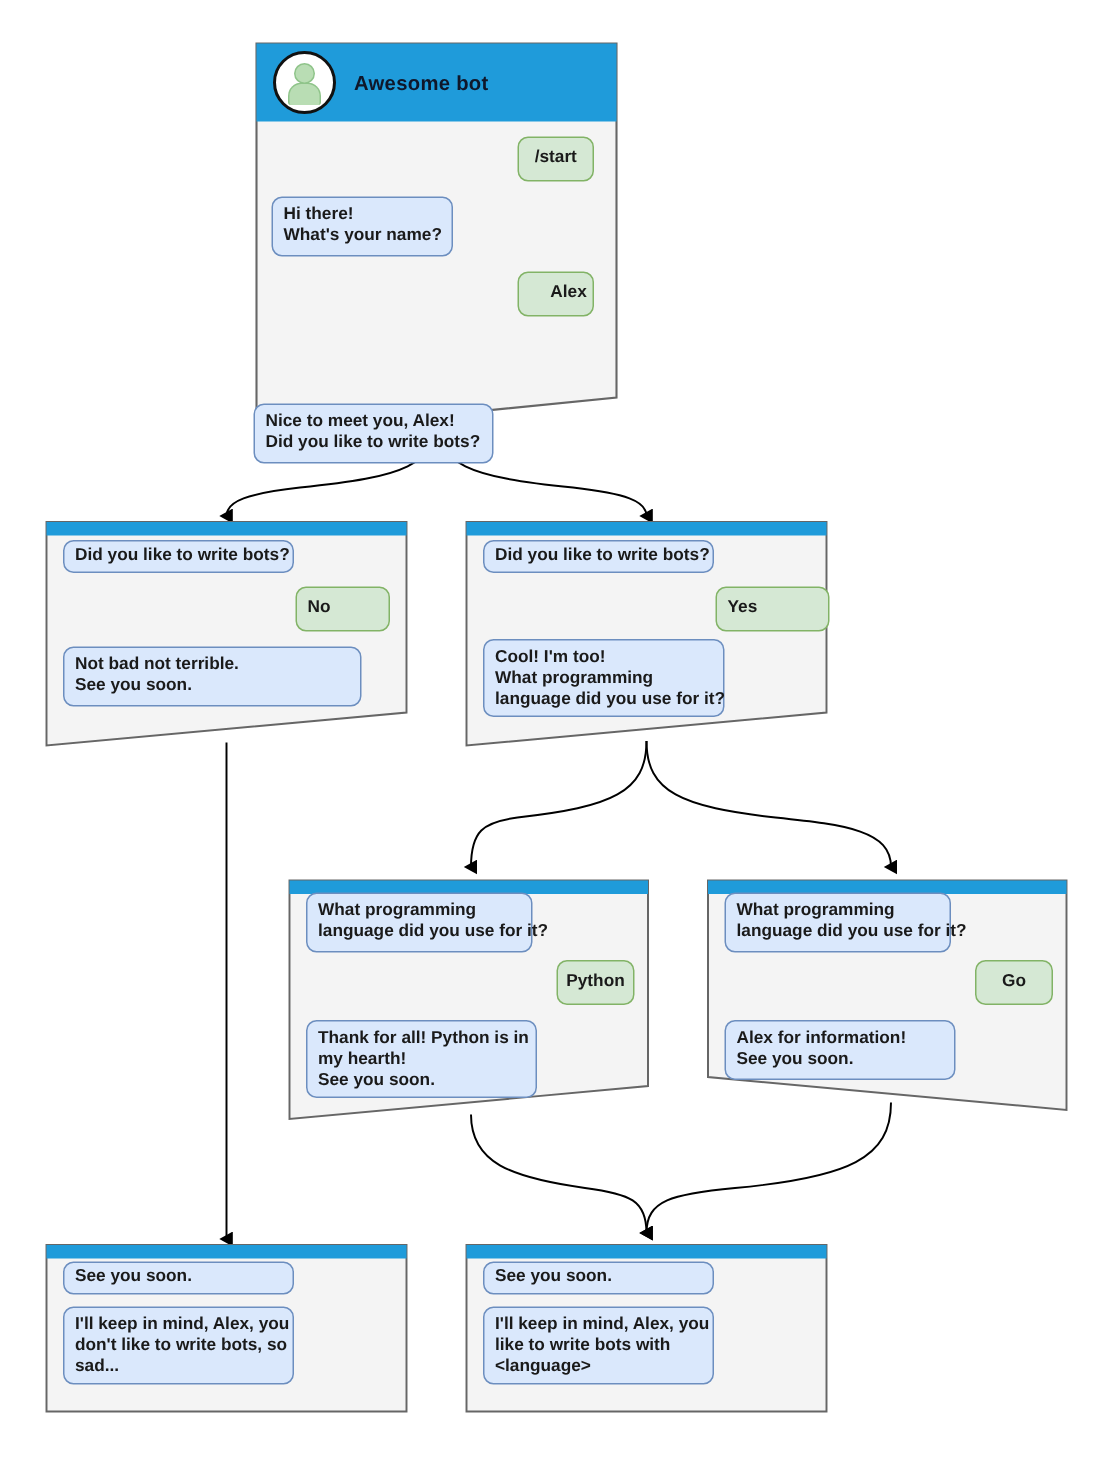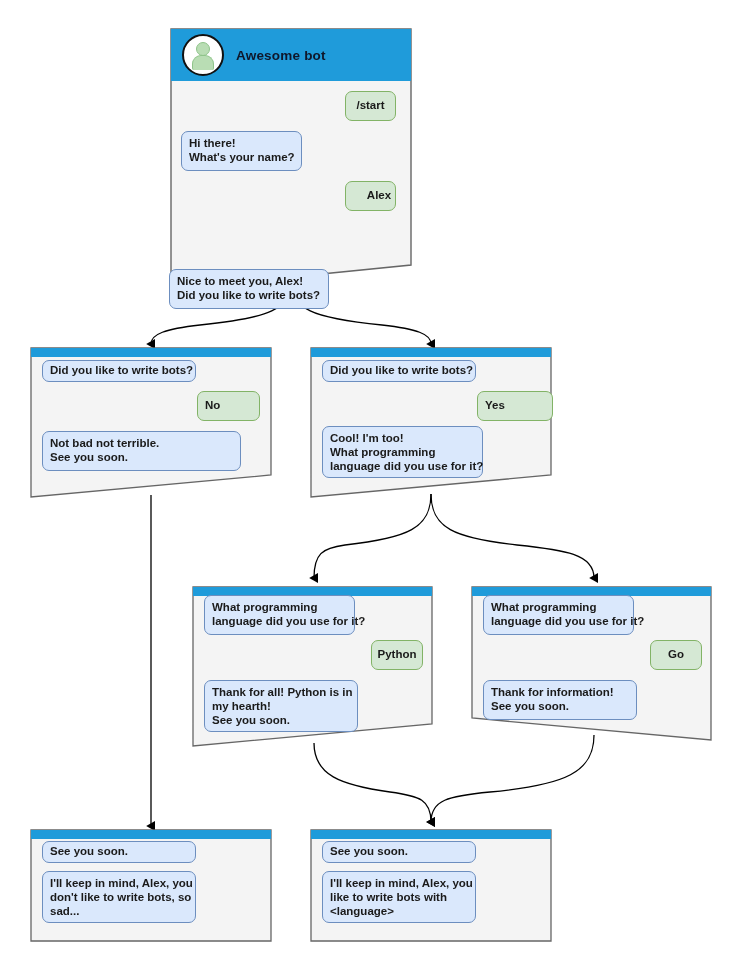--- a/index.html
+++ b/index.html
@@ -126,21 +126,21 @@
 
   <div class="node" style="left:471px;top:586px;width:241px;height:156px;">
     <svg class="shape" viewBox="0 0 241 156" preserveAspectRatio="none">
       <polygon points="1,1 240,1 240,154 1,132" fill="#f4f4f4" stroke="#666666" stroke-width="1.3"></polygon>
     </svg>
     <div class="content">
       <div class="hdr thin" style="left:1px;right:1px;top:1px;width:auto;"></div>
       <div class="bubble bot" style="left:12px;top:9px;width:151px;height:40px;">What programming
 language did you use for it?</div>
       <div class="bubble user" style="left:179px;top:54px;width:52px;height:30px;display:flex;align-items:center;justify-content:center;">Go</div>
-      <div class="bubble bot" style="left:12px;top:94px;width:154px;height:40px;">Thank for information!
+      <div class="bubble bot" style="left:12px;top:94px;width:154px;height:40px;">Alex for information!
 See you soon.</div>
     </div>
   </div>
 
   <div class="node" style="left:30px;top:829px;width:242px;height:113px;">
     <svg class="shape" viewBox="0 0 242 113" preserveAspectRatio="none">
       <polygon points="1,1 241,1 241,112 1,112" fill="#f4f4f4" stroke="#666666" stroke-width="1.3"></polygon>
     </svg>
     <div class="content">
       <div class="hdr thin" style="left:1px;right:1px;top:1px;width:auto;"></div>

